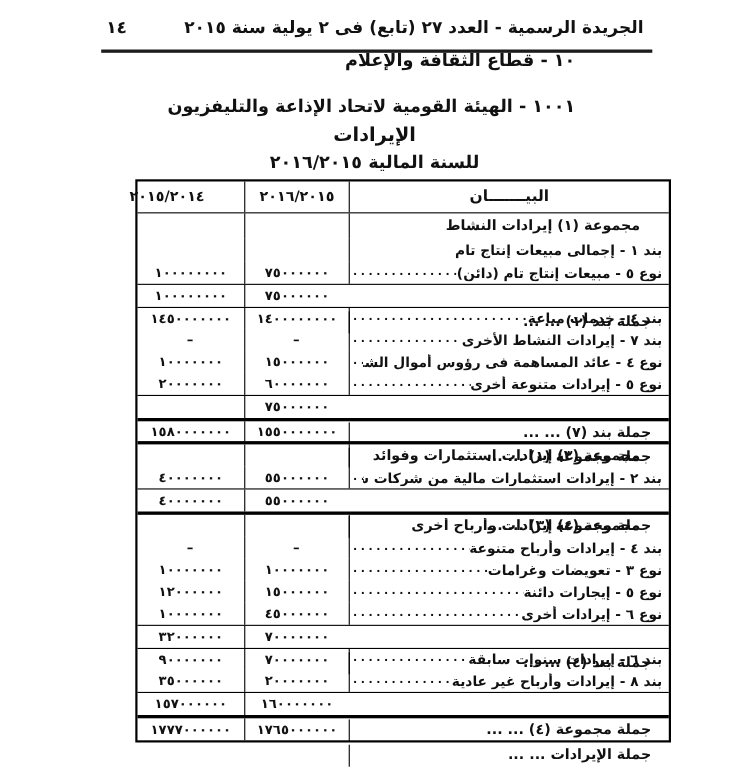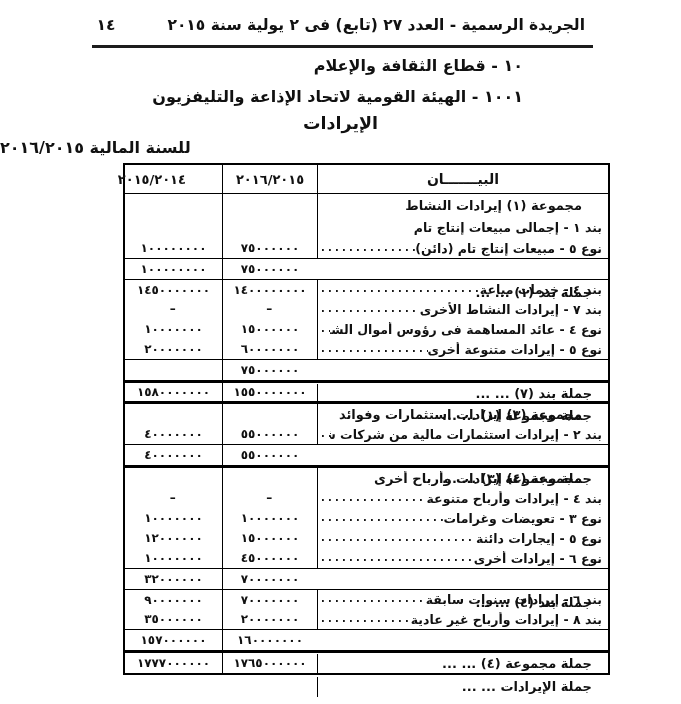--- a/index.html
+++ b/index.html
@@ -12,24 +12,24 @@
   .gazette-line {
     position:absolute; top:16px; right:96px;
     display:flex; direction:rtl; align-items:baseline; gap:52px;
     font-size:15.5px; font-weight:bold; white-space:nowrap;
   }
   .header-rule {
     position:absolute; top:45px; left:92px; width:501px; height:3px;
     background:#1c1c1c;
   }
   
-  .sector    { position:absolute; top:56px;  right:158px; font-size:16px; font-weight:bold; white-space:nowrap; }
+  .sector    { position:absolute; top:45px;  right:158px; font-size:16px; font-weight:bold; white-space:nowrap; }
   .authority { position:absolute; top:87px;  right:158px; font-size:16px; font-weight:bold; white-space:nowrap; }
   .doc-title    { position:absolute; top:113px; left:0; width:100%; text-align:center; font-size:17.5px; font-weight:bold; }
-  .doc-subtitle { position:absolute; top:138px; left:0; width:100%; text-align:left; font-size:16px;  font-weight:bold; }
+  .doc-subtitle { position:absolute; top:138px; left:0; width:100%; text-align:center; font-size:16px;  font-weight:bold; }
   
   .budget-table {
     position:absolute; top:163px; right:71px; width:487px;
     border:2.5px solid #000; background:#fff; direction:rtl;
   }
   .row { display:flex; direction:rtl; align-items:center; }
   .cell { height:100%; display:flex; align-items:center; }
   .desc { flex:0 0 291px; border-left:1.6px solid #000; overflow:hidden; }
   .v16  { flex:0 0 95px;  border-left:1.6px solid #000; justify-content:center; }
   .v15  { flex:1 1 auto;  justify-content:center; }

